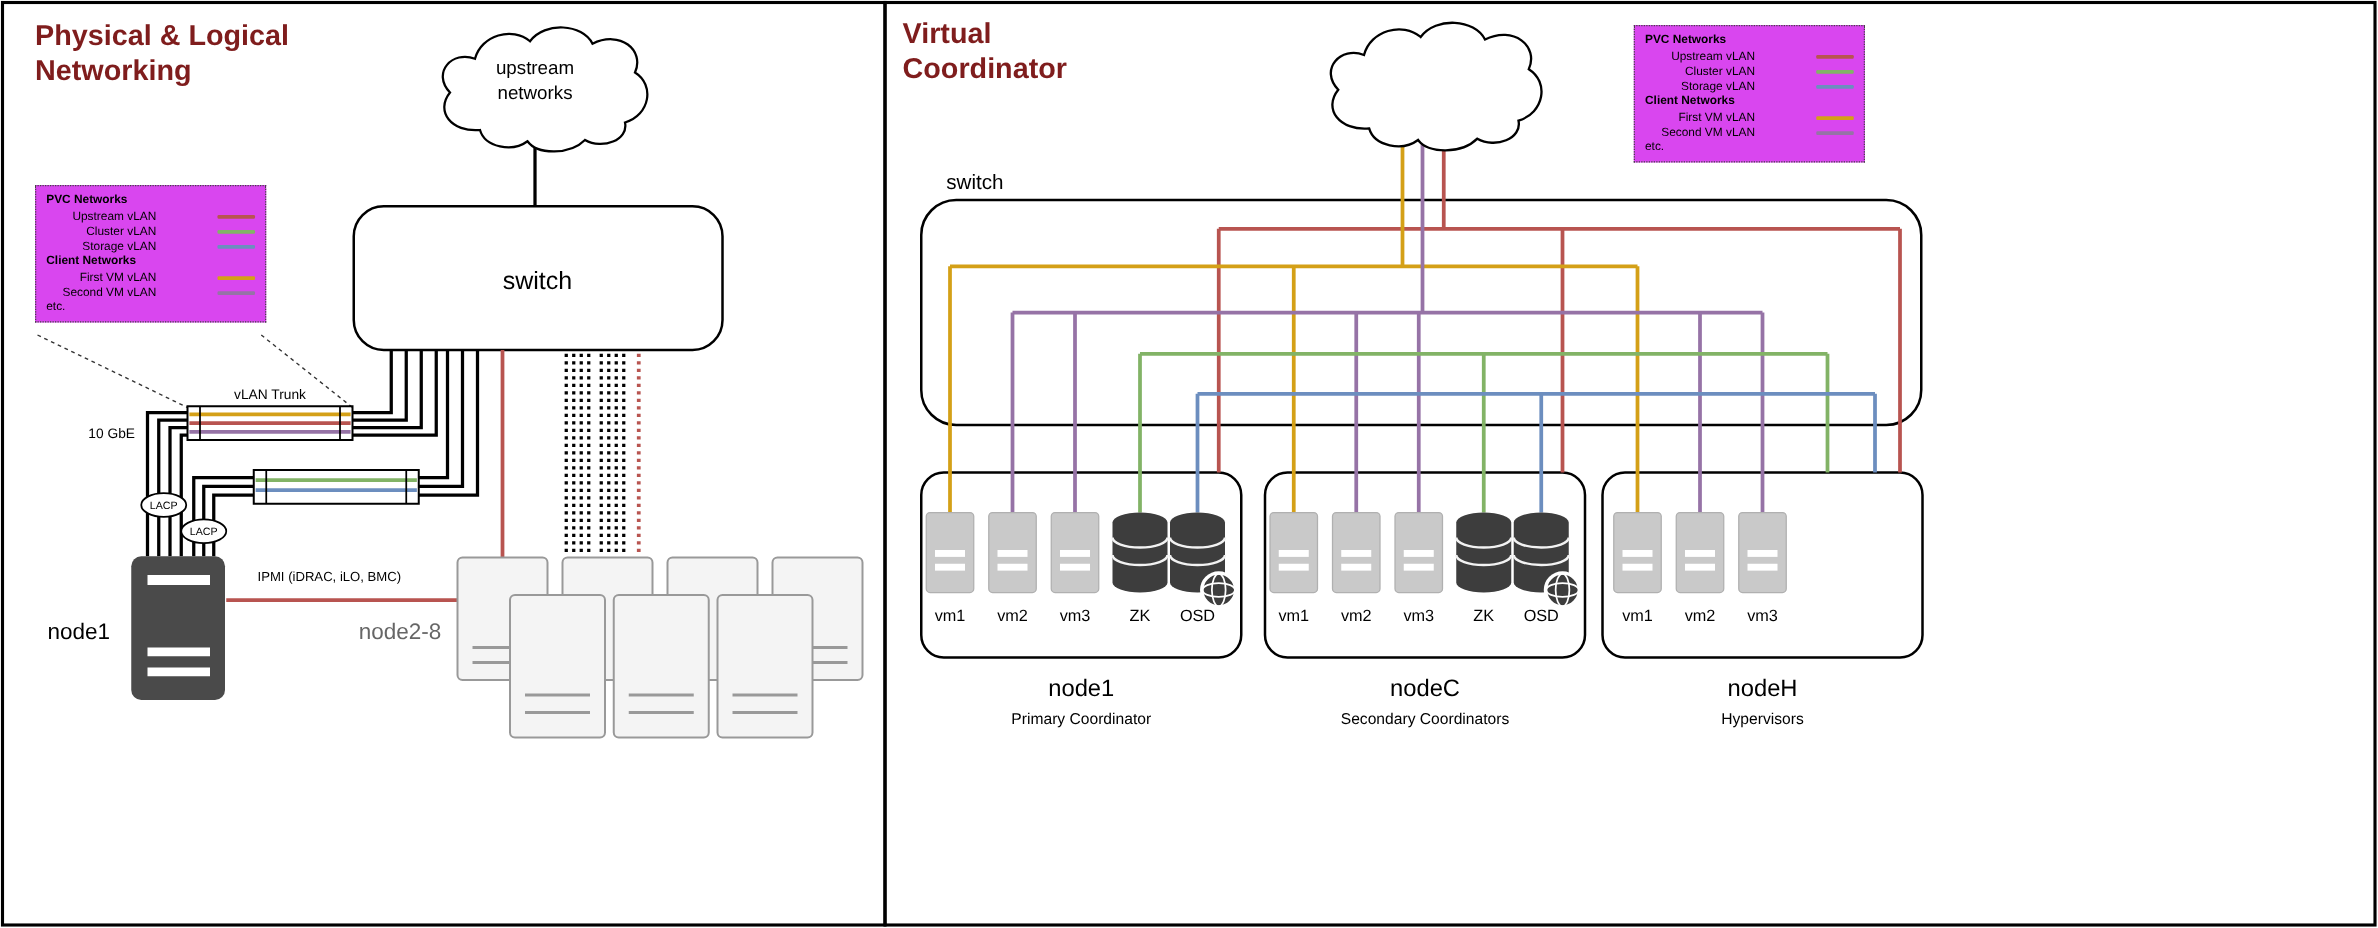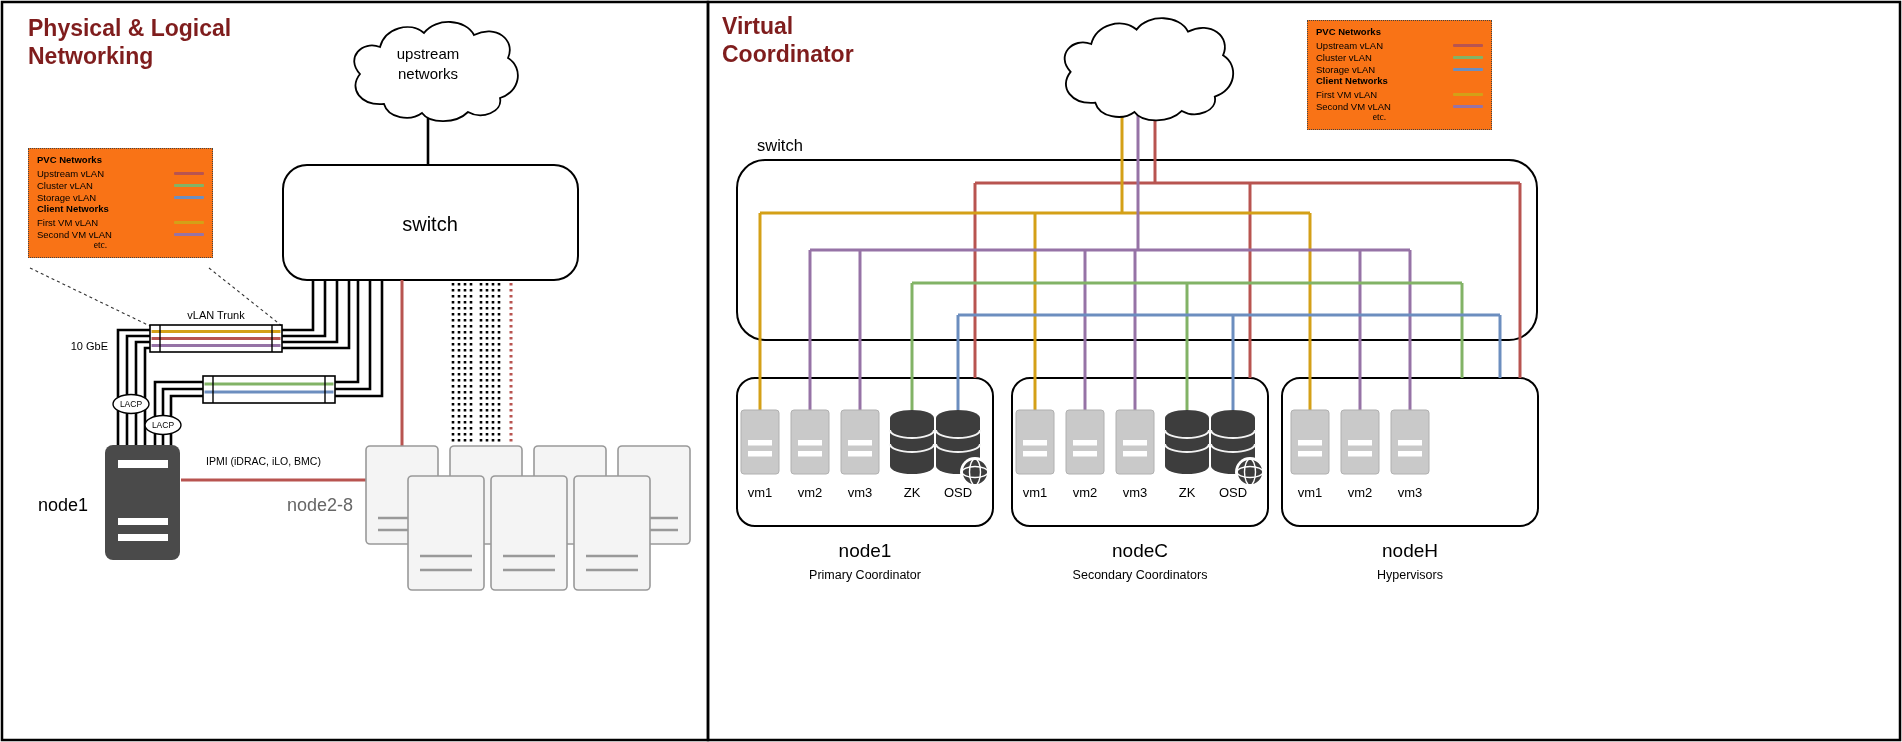--- a/index.html
+++ b/index.html
@@ -1,26 +1,26 @@
 <!DOCTYPE html>
 <html><head>
 <meta charset="utf-8">
 <style>
   html,body{margin:0;padding:0;background:#fff;}
   .canvas{position:relative;width:1902px;height:742px;background:#fff;
           font-family:"Liberation Sans",sans-serif;overflow:hidden;}
   .canvas > svg{position:absolute;left:0;top:0;}
   .title{position:absolute;font-size:23px;font-weight:bold;color:#7f1d1d;line-height:1.22;}
-  .legend{position:absolute;width:185px;background:#f97316;border:1.5px dotted #444;
+  .legend{position:absolute;width:185px;background:#d946ef;border:1.5px dotted #444;
           box-sizing:border-box;padding:5px 8px 6px 8px;font-size:9.5px;color:#000;z-index:5;}
   .lg-header{font-weight:bold;height:13px;}
-  .lg-row{display:flex;align-items:center;justify-content:space-between;height:12px;}
+  .lg-row{display:flex;align-items:center;justify-content:flex-end;height:12px;gap:44px;}
   .lg-label{margin-right:5px;white-space:nowrap;}
   .lg-line{display:inline-block;width:30px;height:3px;border-radius:1px;}
-  .lg-footer{text-align:center;padding-right:40px;height:11px;font-family:Liberation Serif, serif;}
+  .lg-footer{text-align:left;padding-right:40px;height:11px;}
   svg text{font-family:"Liberation Sans",sans-serif;fill:#000;}
   .mid{text-anchor:middle;}
   .end{text-anchor:end;}
   .t85{font-size:8.5px;} .t105{font-size:10.5px;} .t11{font-size:11px;}
   .t125{font-size:12.5px;} .t13{font-size:13px;} .t15{font-size:15px;}
   .t165{font-size:16.5px;} .t18{font-size:18px;} .t19{font-size:19px;} .t20{font-size:20px;}
   .gray{fill:#666;}
   .box{fill:#fff;stroke:#000;stroke-width:2;}
   .cable{fill:none;stroke:#000;stroke-width:2.6;}
   .bus{fill:none;stroke-width:3;}

